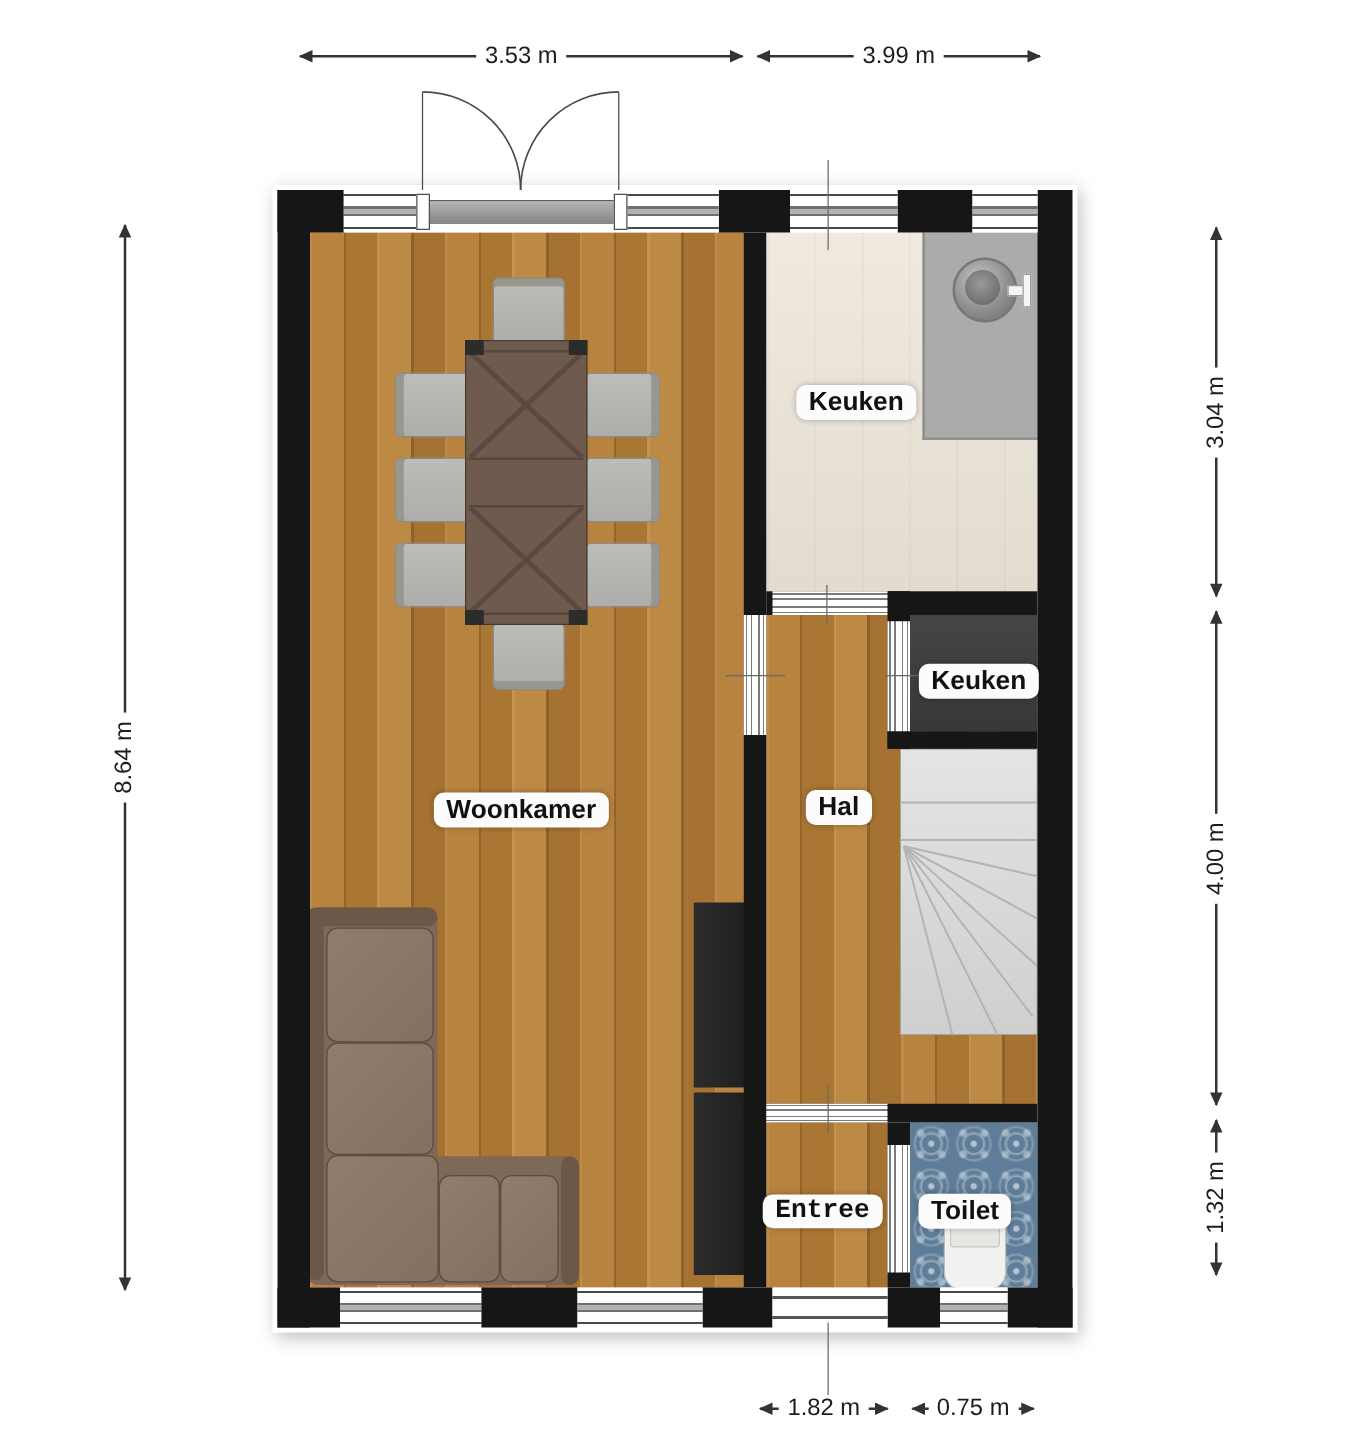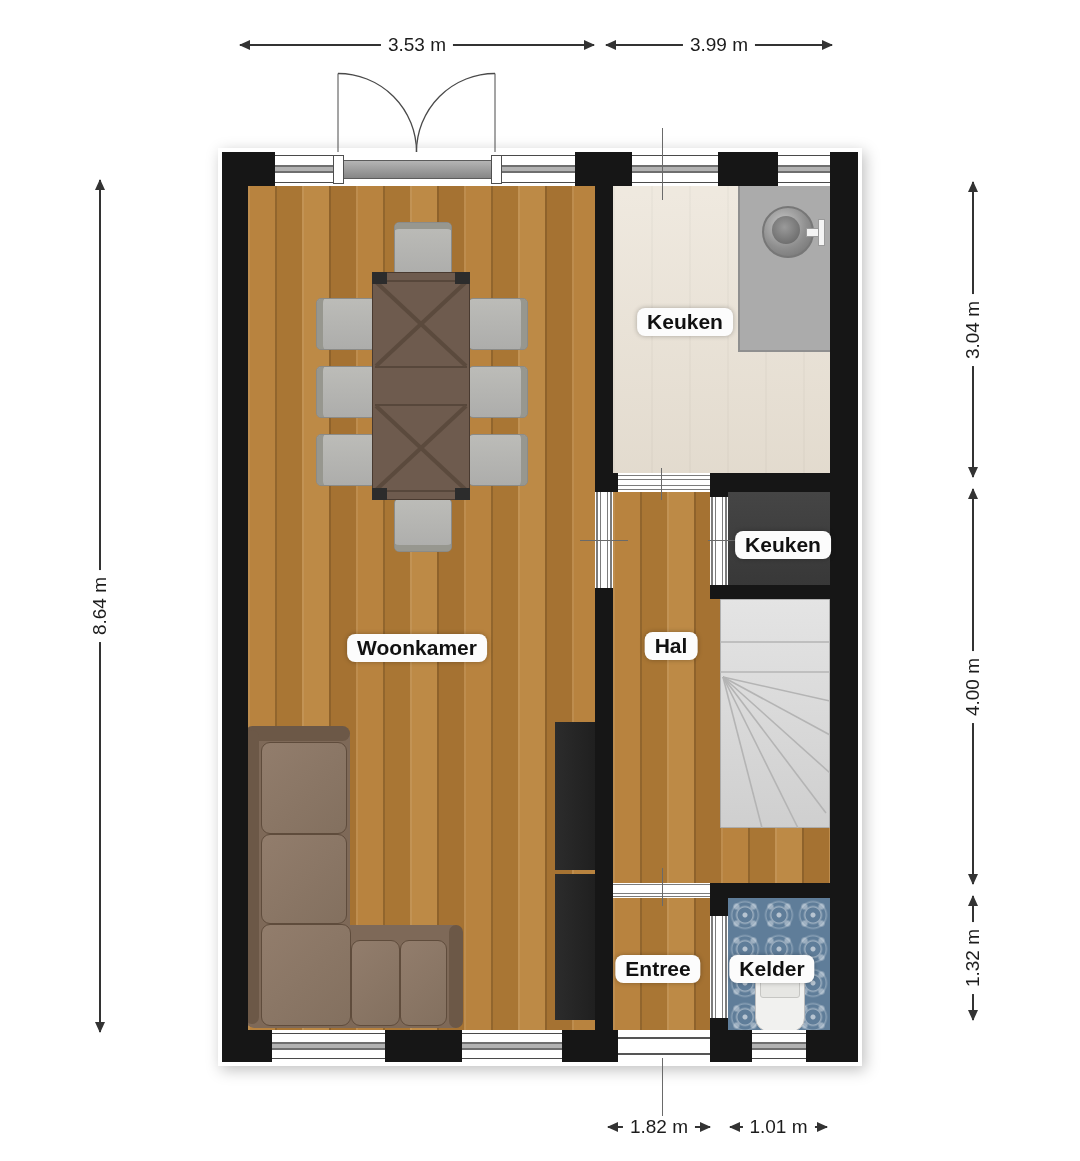--- a/index.html
+++ b/index.html
@@ -225,22 +225,22 @@
   <div class="refline" style="left:661px;top:468px;width:1px;height:32px;"></div>
   <div class="refline" style="left:662px;top:868px;width:1px;height:38px;"></div>
   <div class="refline" style="left:662px;top:1058px;width:1px;height:74px;"></div>
   <div class="refline" style="left:580px;top:540px;width:48px;height:1px;"></div>
   <div class="refline" style="left:708px;top:540px;width:30px;height:1px;"></div>
 
   <div class="room-label" style="left:417px;top:648px;">Woonkamer</div>
   <div class="room-label" style="left:685px;top:322px;">Keuken</div>
   <div class="room-label" style="left:783px;top:545px;">Keuken</div>
   <div class="room-label" style="left:671px;top:646px;">Hal</div>
-  <div class="room-label" style="left:658px;top:969px;">Entree</div>
-  <div class="room-label" style="left:772px;top:969px;">Kelder</div>
+  <div class="room-label" style="left:658px;top:969px;font-family:Liberation Mono, monospace;">Entree</div>
+  <div class="room-label" style="left:772px;top:969px;">Toilet</div>
 
   <div class="dim" style="left:240px;top:45px;width:354px;height:0;">
     <div class="dim-line-h"></div>
     <span class="arr arr-l"></span>
     <span class="arr arr-r"></span>
     <span class="dim-label">3.53 m</span>
   </div>
   <div class="dim" style="left:606px;top:45px;width:226px;height:0;">
     <div class="dim-line-h"></div>
     <span class="arr arr-l"></span>
@@ -277,16 +277,16 @@
   <div class="dim" style="left:608px;top:1127px;width:102px;height:0;">
     <div class="dim-line-h"></div>
     <span class="arr arr-l"></span>
     <span class="arr arr-r"></span>
     <span class="dim-label">1.82 m</span>
   </div>
   <div class="dim" style="left:730px;top:1127px;width:97px;height:0;">
     <div class="dim-line-h"></div>
     <span class="arr arr-l"></span>
     <span class="arr arr-r"></span>
-    <span class="dim-label">1.01 m</span>
+    <span class="dim-label">0.75 m</span>
   </div>
 
 </div>
 
 </body></html>

